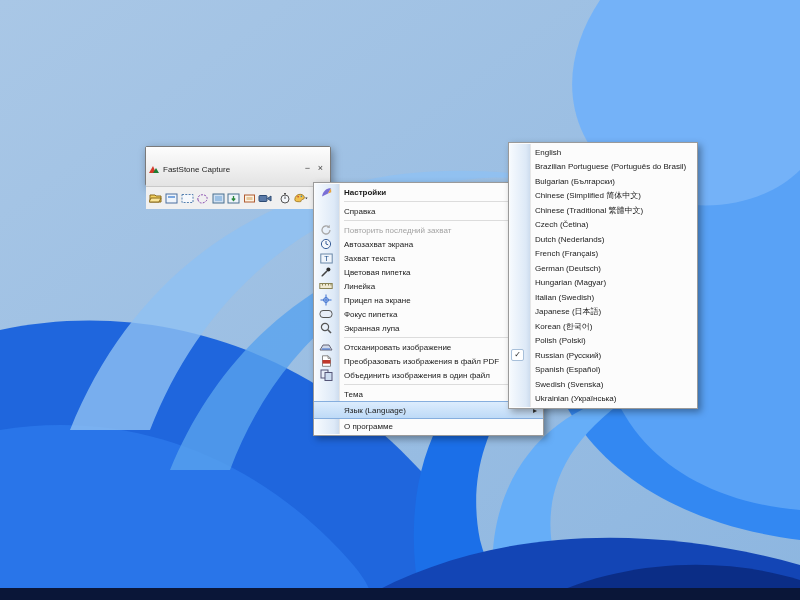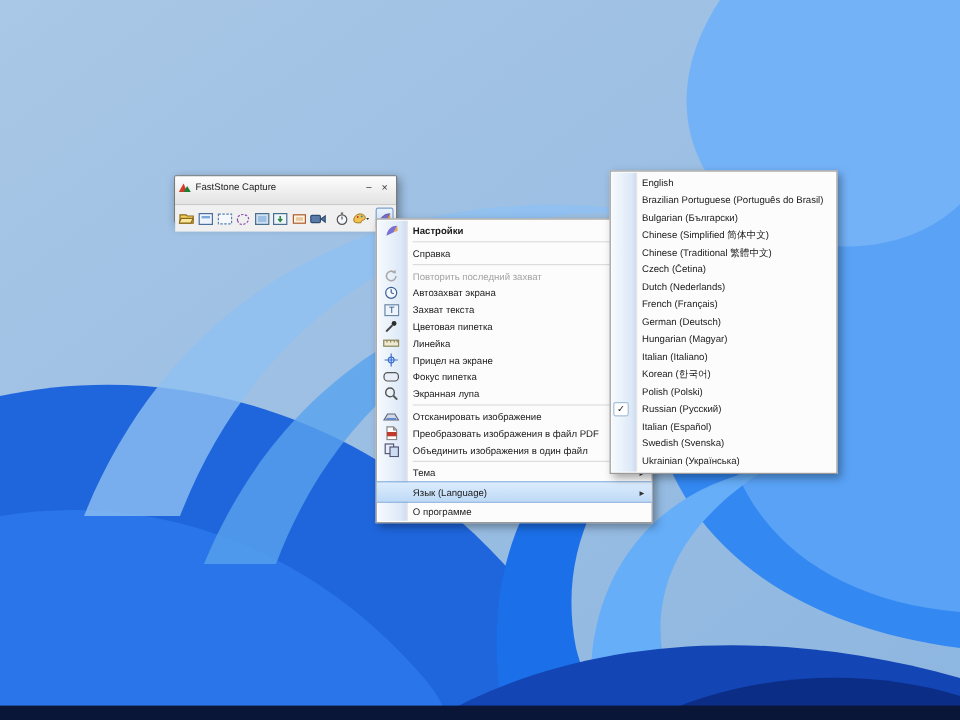--- a/index.html
+++ b/index.html
@@ -4,21 +4,21 @@
 <style>
   html,body{margin:0;padding:0;width:800px;height:600px;overflow:hidden;
     font-family:"Liberation Sans",sans-serif;}
   .desktop{position:relative;width:800px;height:600px;background:#9dbfe2;}
   .desktop svg.wall{position:absolute;left:0;top:0;z-index:0;}
 
   
   .fswin{position:absolute;left:145px;top:146px;width:186px;height:40px;z-index:2;
     background:#f0f0f0;border:1px solid #7a7a7a;border-radius:2px;
     box-shadow:2px 3px 8px rgba(0,0,0,.35);box-sizing:border-box;}
-  .titlebar{height:15px;display:flex;align-items:flex-start;padding:4px 3px;
+  .titlebar{height:15px;display:flex;align-items:flex-end;padding:12px 3px;
     background:linear-gradient(#fdfdfd,#e3e3e3);border-bottom:1px solid #c9c9c9;}
   .titlebar .logo{width:11px;height:10px;margin-right:3px;flex:0 0 auto;}
   .titlebar .ttl{flex:1;font-size:8px;color:#222;white-space:nowrap;overflow:hidden;}
   .winbtn{width:13px;height:11px;font-size:9px;line-height:10px;text-align:center;
     color:#444;cursor:default;border-radius:2px;}
   .toolbar{height:22px;display:flex;align-items:center;padding:0 2px;background:#f0f0f0;}
   .tbtn{width:16px;height:18px;display:flex;align-items:center;justify-content:center;
     border:1px solid transparent;border-radius:2px;box-sizing:border-box;}
   .tbtn.gap{margin-left:4px;}
   .tbtn.pressed{background:linear-gradient(#e8f1fc,#cfe3f8);border:1px solid #7ba2cf;}
@@ -335,34 +335,37 @@
     <div class="smi">
       <span class="lbl">French (Français)</span>
       </div>
     <div class="smi">
       <span class="lbl">German (Deutsch)</span>
       </div>
     <div class="smi">
       <span class="lbl">Hungarian (Magyar)</span>
       </div>
     <div class="smi">
-      <span class="lbl">Italian (Italiano)</span>
+      <span class="lbl">Italian (Swedish)</span>
+      </div>
+    <div class="smi">
+      <span class="lbl">Japanese (日本語)</span>
       </div>
     <div class="smi">
       <span class="lbl">Korean (한국어)</span>
       </div>
     <div class="smi">
       <span class="lbl">Polish (Polski)</span>
       </div>
     <div class="smi">
       <span class="chk"></span>
       <span class="lbl">Russian (Русский)</span>
       </div>
     <div class="smi">
-      <span class="lbl">Italian (Español)</span>
+      <span class="lbl">Spanish (Español)</span>
       </div>
     <div class="smi">
       <span class="lbl">Swedish (Svenska)</span>
       </div>
     <div class="smi">
       <span class="lbl">Ukrainian (Українська)</span>
       </div>
   </div>
 
 </div>

